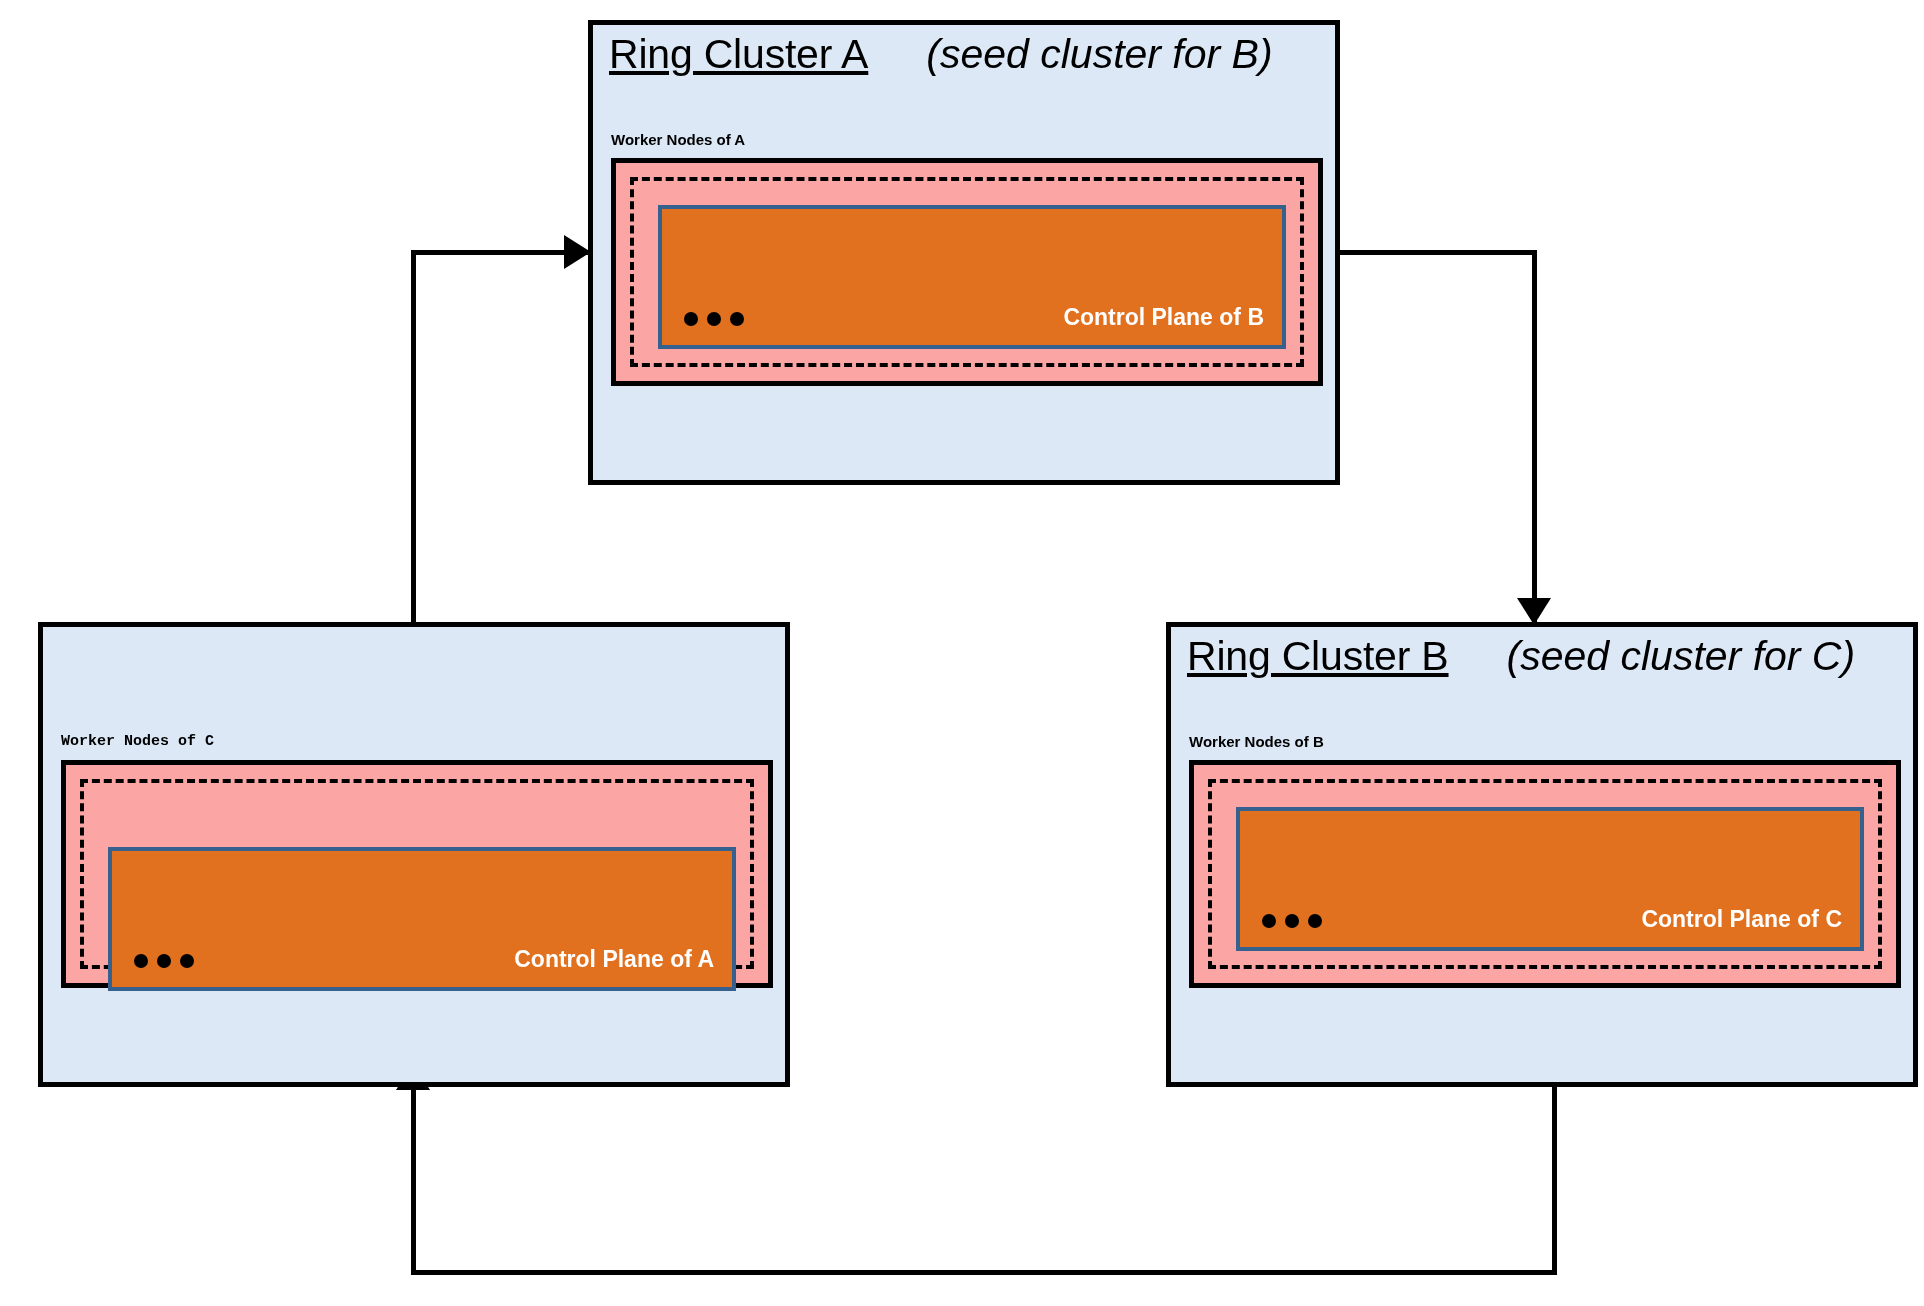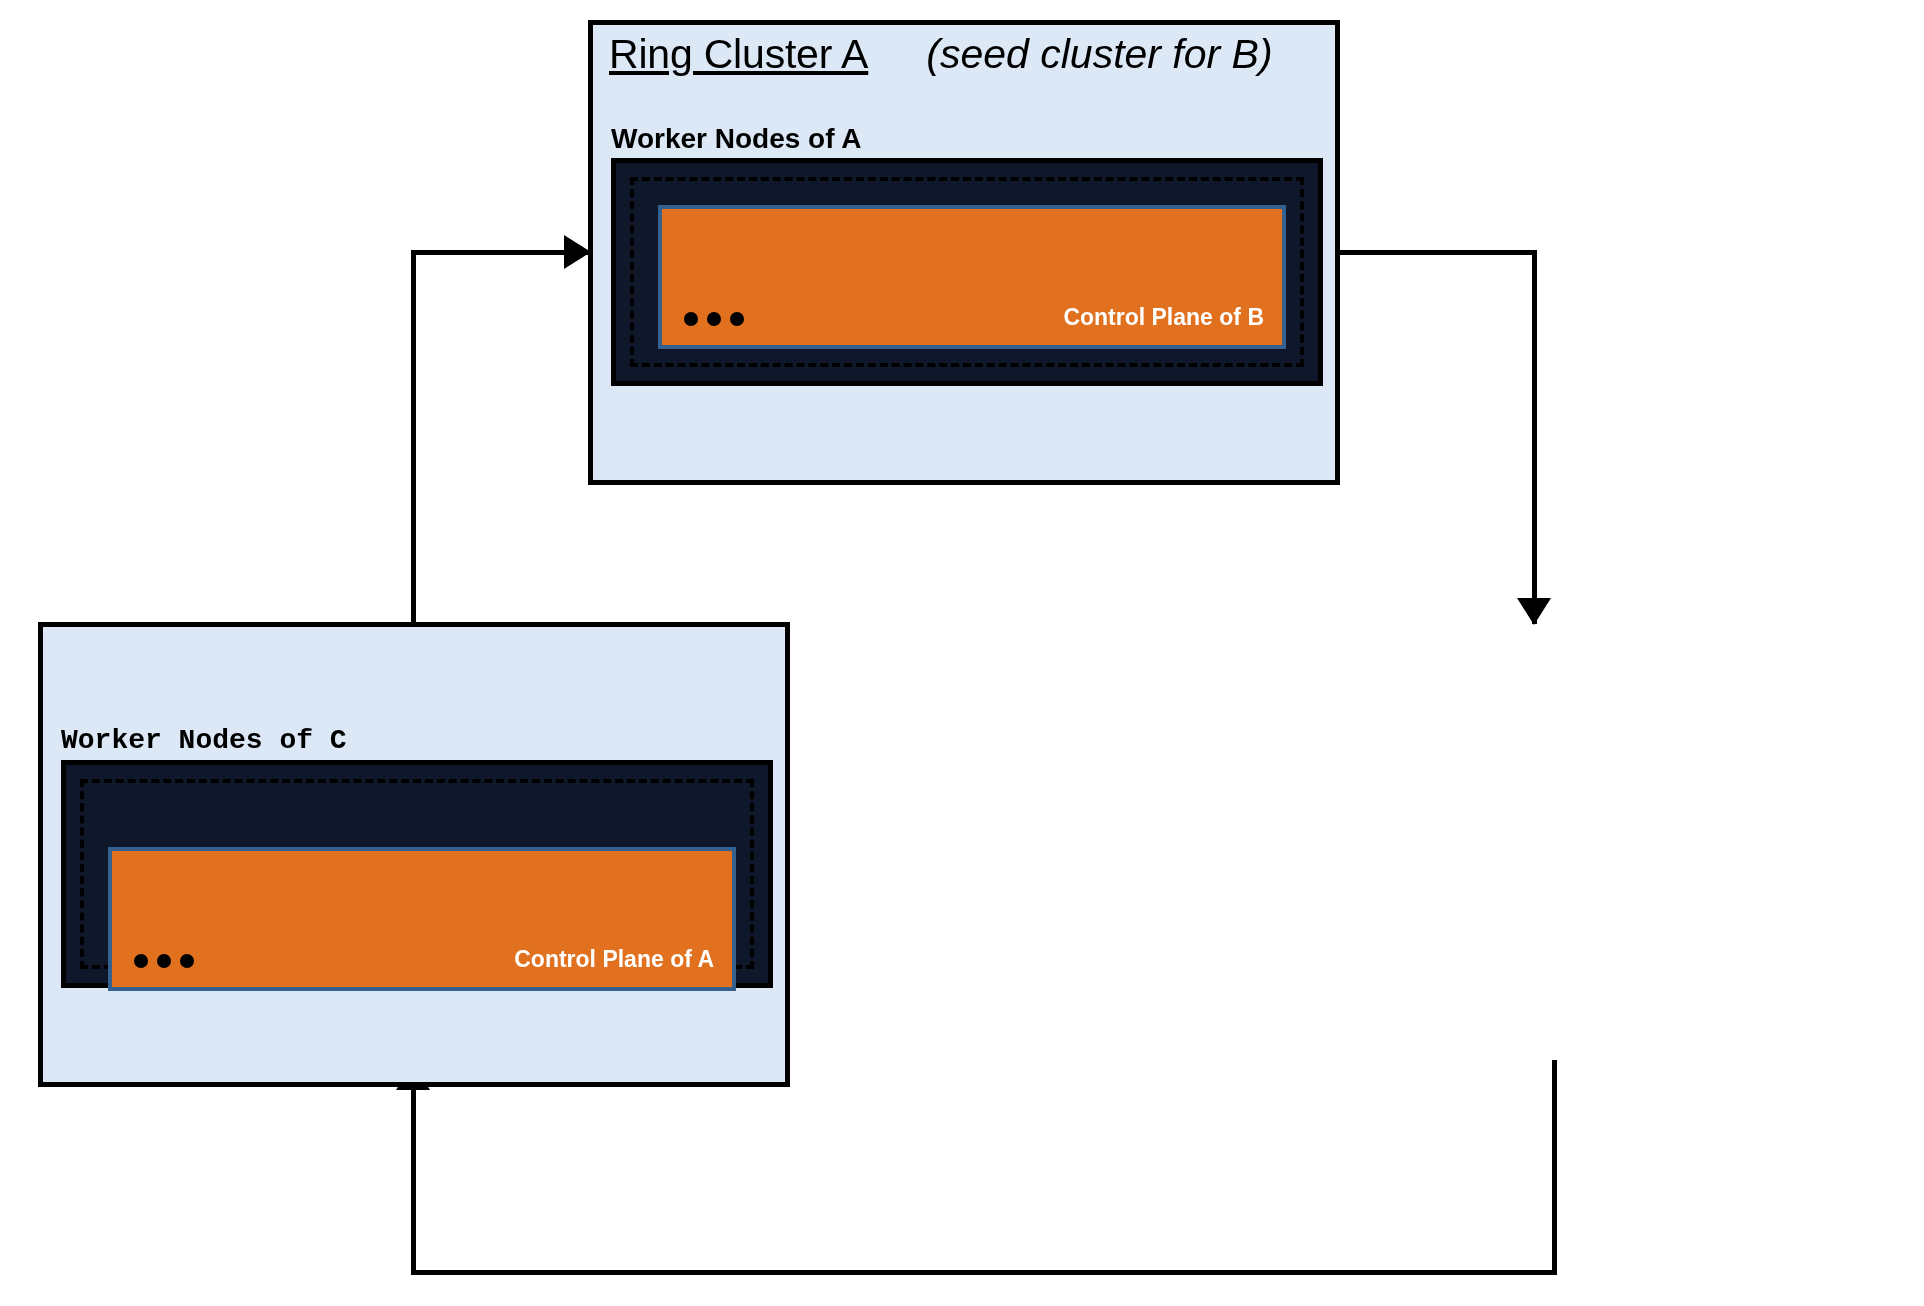--- a/index.html
+++ b/index.html
@@ -33,30 +33,31 @@
     color: #000000;
     white-space: nowrap;
     font-weight: 400;
   }
   .cluster-title .title-main { letter-spacing: -0.2px; text-decoration: underline; }
   .cluster-title .title-seed { margin-left: 58px; font-style: italic; }
 
   .worker-label {
     position: absolute;
     left: 18px;
-    font-size: 28px;
+    font-size: 15px;
     font-weight: bold;
     color: #000000;
     white-space: nowrap;
+    margin-top: 8px;
   }
 
   
   .worker-box {
     position: absolute;
-    background: #0f172a;
+    background: #fca5a5;
     border: 5px solid #000000;
   }
   .worker-dashed {
     position: absolute;
     border: 4px dashed #000000;
   }
 
   
   .control-plane {
     position: absolute;
@@ -170,14 +171,34 @@
         <div class="cp-dots">
           <i></i>
             <i></i>
             <i></i>
         </div>
         <div class="cp-label">Control Plane of A</div>
       </div>
     </div>
   </div>
 
+  <div class="cluster" style="left:1166px; top:622px; width:752px; height:465px;">
+
+    <div class="cluster-title">
+      <span class="title-main">Ring Cluster B</span><span class="title-seed">(seed cluster for C)</span>
+    </div>
+
+    <div class="worker-label" style="top:98px;">Worker Nodes of B</div>
+
+    <div class="worker-box" style="left:18px; top:133px; width:712px; height:228px;">
+      <div class="worker-dashed" style="left:14px; top:14px; right:14px; bottom:14px;"></div>
+      <div class="control-plane" style="left:42px; top:42px; width:628px; height:144px;">
+        <div class="cp-dots">
+          <i></i>
+            <i></i>
+            <i></i>
+        </div>
+        <div class="cp-label">Control Plane of C</div>
+      </div>
+    </div>
+  </div>
 
 </div>
 
 </body></html>

